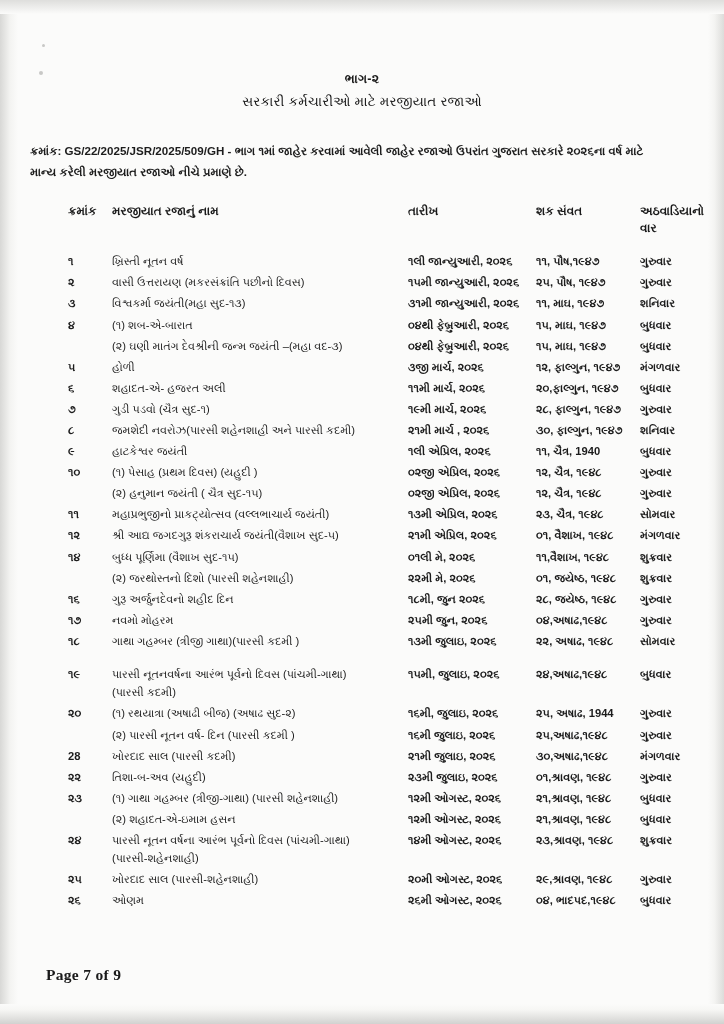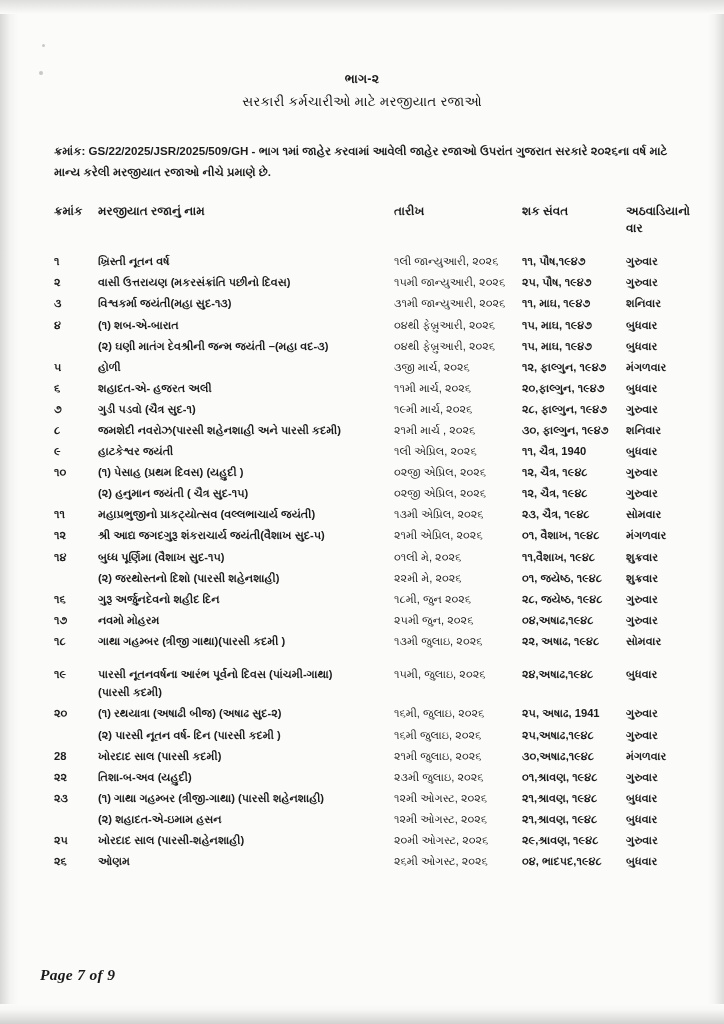--- a/index.html
+++ b/index.html
@@ -40,21 +40,21 @@
   }
   .scan-edge-bottom {
     position: absolute;
     left: 0; right: 0; bottom: 0; height: 20px;
     background: linear-gradient(to top, #d2d2d0 0%, #f6f6f4 70%, #fbfbfa 100%);
     pointer-events: none;
   }
   .content {
     position: relative;
     z-index: 2;
-    padding: 0 16px;
+    padding: 0 30px;
   }
 
   
   .doc-head {
     text-align: center;
     margin-top: 72px;
   }
   .part-label {
     font-size: 12.5px;
     font-weight: bold;
@@ -65,21 +65,20 @@
     font-size: 13.5px;
     font-weight: normal;
     color: #151515;
     margin-top: 7px;
     letter-spacing: .2px;
   }
 
   
   .intro {
     margin-top: 30px;
-    margin-left: 38px;
     margin-right: 28px;
     font-size: 11.6px;
     font-weight: bold;
     line-height: 1.85;
     color: #1c1c1c;
     text-align: left;
   }
 
   
   table.holiday-table {
@@ -105,40 +104,39 @@
     padding: 2.6px 0;
     line-height: 1.42;
   }
   col.c-sr   { width: 44px; }
   col.c-name { width: 296px; }
   col.c-date { width: 128px; }
   col.c-shak { width: 104px; }
   col.c-day  { width: 73px; }
 
   td.sr    { font-weight: bold; padding-left: 2px; }
-  td.name  { font-weight: bold; padding-right: 8px; margin-top: 36px; }
-  td.date  { font-weight: normal; }
+  td.name  { font-weight: normal; padding-right: 8px; margin-top: 36px; }
+  td.date  { font-weight: bold; }
   td.shak  { font-weight: bold; }
   td.day   { font-weight: bold; }
 
   tr.spaced td { padding-top: 15px; }
   tr.sub td    { padding-top: 2.6px; }
 
   .name-line2 {
     display: block;
     margin-top: 2px;
   }
 
   
   .footer {
     position: absolute;
-    left: 40px;
+    left: 46px;
     bottom: 40px;
     z-index: 3;
-    font-style: italic;
   }
   .page-number {
     font-family: "Liberation Serif", "DejaVu Serif", serif;
     font-size: 15.5px;
     font-weight: bold;
     color: #1a1a1a;
     letter-spacing: .3px;
   }
   .speck {
     position: absolute;
@@ -326,21 +324,21 @@
             <td class="sr">૧૯</td>
             <td class="name"><span>પારસી નૂતનવર્ષના આરંભ પૂર્વનો દિવસ (પાંચમી-ગાથા)</span><span class="name-line2">(પારસી કદમી)</span></td>
             <td class="date">૧૫મી, જુલાઇ, ૨૦૨૬</td>
             <td class="shak">૨૪,અષાઢ,૧૯૪૮</td>
             <td class="day">બુધવાર</td>
           </tr>
           <tr>
             <td class="sr">૨૦</td>
             <td class="name"><span>(૧) રથયાત્રા (અષાઢી બીજ) (અષાઢ સુદ-૨)</span></td>
             <td class="date">૧૬મી, જુલાઇ, ૨૦૨૬</td>
-            <td class="shak">૨૫, અષાઢ, 1941</td>
+            <td class="shak">૨૫, અષાઢ, 1944</td>
             <td class="day">ગુરુવાર</td>
           </tr>
           <tr class="sub">
             <td class="sr"></td>
             <td class="name"><span>(૨) પારસી નૂતન વર્ષ- દિન (પારસી કદમી )</span></td>
             <td class="date">૧૬મી જુલાઇ, ૨૦૨૬</td>
             <td class="shak">૨૫,અષાઢ,૧૯૪૮</td>
             <td class="day">ગુરુવાર</td>
           </tr>
           <tr>
@@ -365,20 +363,27 @@
             <td class="day">બુધવાર</td>
           </tr>
           <tr class="sub">
             <td class="sr"></td>
             <td class="name"><span>(૨) શહાદત-એ-ઇમામ હસન</span></td>
             <td class="date">૧૨મી ઓગસ્ટ, ૨૦૨૬</td>
             <td class="shak">૨૧,શ્રાવણ, ૧૯૪૮</td>
             <td class="day">બુધવાર</td>
           </tr>
           <tr>
+            <td class="sr">૨૪</td>
+            <td class="name"><span>પારસી નૂતન વર્ષના આરંભ પૂર્વનો દિવસ (પાંચમી-ગાથા)</span><span class="name-line2">(પારસી-શહેનશાહી)</span></td>
+            <td class="date">૧૪મી ઓગસ્ટ, ૨૦૨૬</td>
+            <td class="shak">૨૩,શ્રાવણ, ૧૯૪૮</td>
+            <td class="day">શુક્રવાર</td>
+          </tr>
+          <tr>
             <td class="sr">૨૫</td>
             <td class="name"><span>ખોરદાદ સાલ (પારસી-શહેનશાહી)</span></td>
             <td class="date">૨૦મી ઓગસ્ટ, ૨૦૨૬</td>
             <td class="shak">૨૯,શ્રાવણ, ૧૯૪૮</td>
             <td class="day">ગુરુવાર</td>
           </tr>
           <tr>
             <td class="sr">૨૬</td>
             <td class="name"><span>ઓણમ</span></td>
             <td class="date">૨૬મી ઓગસ્ટ, ૨૦૨૬</td>

